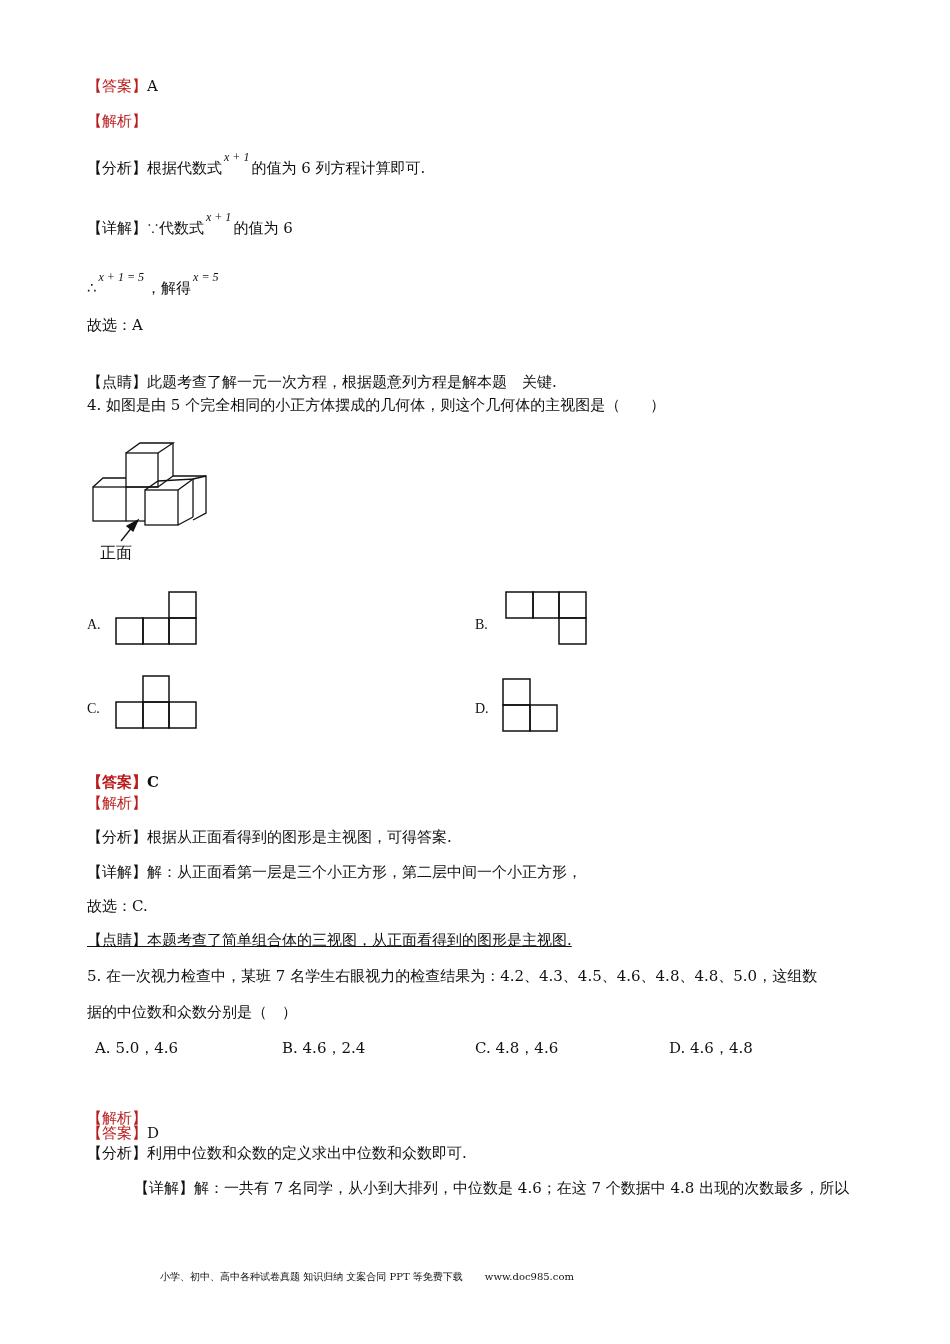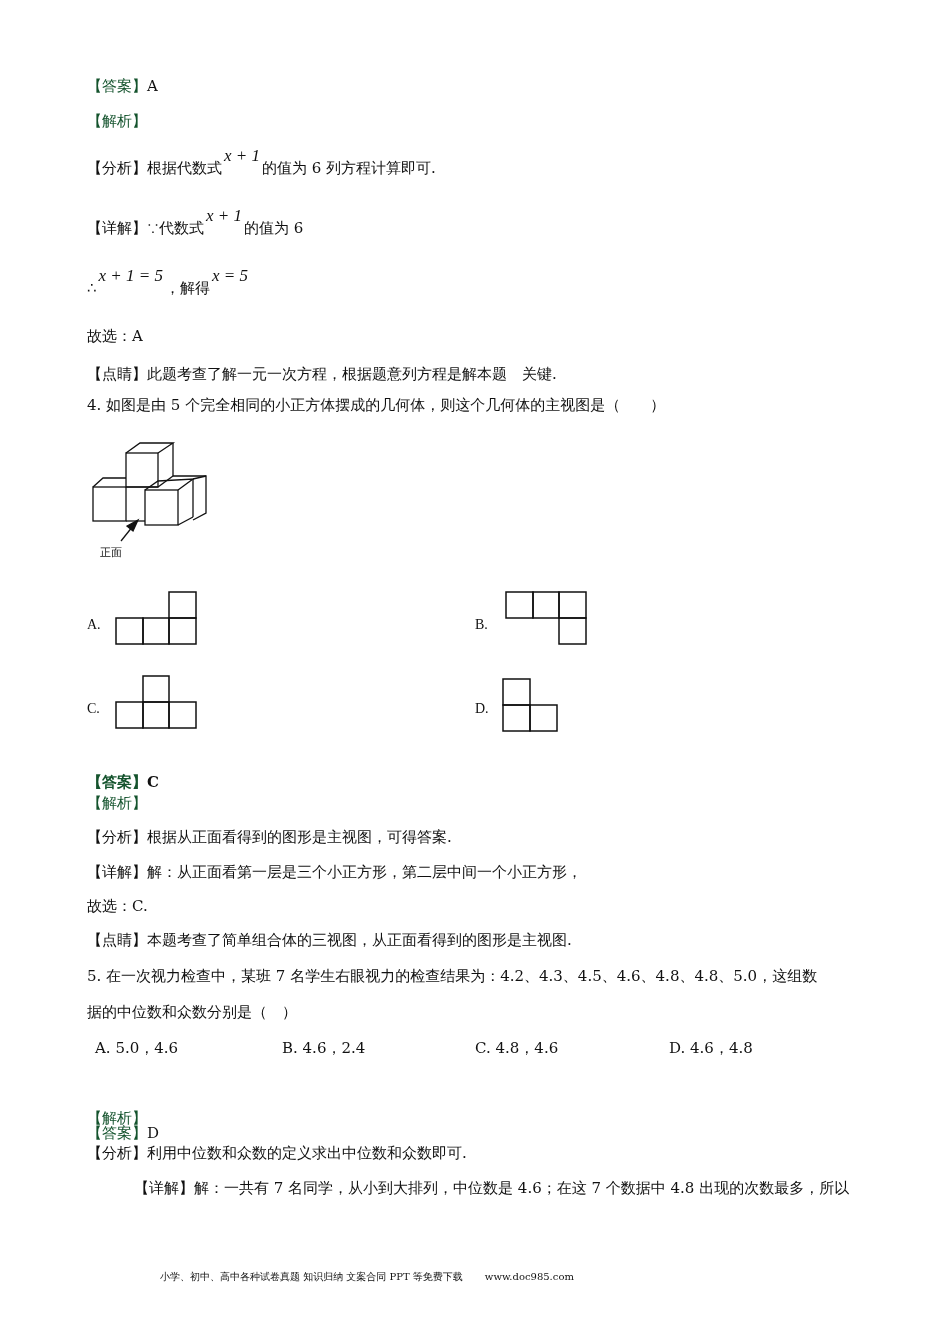--- a/index.html
+++ b/index.html
@@ -1,20 +1,20 @@
 <!DOCTYPE html>
 <html><head>
 <meta charset="utf-8">
 <style>
   html, body { margin:0; padding:0; background:#fff; }
   body { width:950px; height:1344px; position:relative; overflow:hidden;
          font-family:"DejaVu Serif", "Liberation Serif", serif; color:#111; font-size:15px; }
   .line { position:absolute; left:87px; white-space:nowrap; line-height:20px; }
-  .blue { color:#14532d; }
-  .math { font-family:"Liberation Serif", "DejaVu Serif", serif; font-style:italic; font-size:17px; position:relative; top:-12px; padding:0 2px; }
+  .blue { color:#b91c1c; }
+  .math { font-family:"Liberation Serif", "DejaVu Serif", serif; font-style:italic; font-size:12px; position:relative; top:-12px; padding:0 2px; }
   .opt-label { position:absolute; font-size:14px; font-family:"Liberation Serif", serif; }
   svg.shape { position:absolute; }
   .footer { position:absolute; top:1270px; left:160px; font-size:10px; white-space:nowrap; }
   .footer .url { margin-left:22px; }
 </style>
 </head>
 <body>
 
 <div class="line" style="top:76px;">
   <span class="blue">【答案】</span><span>A</span>
@@ -24,22 +24,22 @@
 </div>
 <div class="line" style="top:158px;">
   <span>【分析】</span><span>根据代数式</span><span class="math">x + 1</span><span>的值为 6 列方程计算即可.</span>
 </div>
 <div class="line" style="top:218px;">
   <span>【详解】</span><span>∵代数式</span><span class="math">x + 1</span><span>的值为 6</span>
 </div>
 <div class="line" style="top:278px;">
   <span>∴</span><span class="math">x + 1 = 5</span><span>，解得</span><span class="math">x = 5</span>
 </div>
-<div class="line" style="top:326px;text-align:center;">故选：A</div>
-<div class="line" style="top:364px;">
+<div class="line" style="top:315px;text-align:center;">故选：A</div>
+<div class="line" style="top:372px;">
   <span>【点睛】</span><span>此题考查了解一元一次方程，根据题意列方程是解本题　关键.</span>
 </div>
 
 <div class="line" style="top:395px;">4. 如图是由 5 个完全相同的小正方体摆成的几何体，则这个几何体的主视图是（　　）</div>
 
 <svg class="shape" style="left:85px;top:438px;" width="130" height="130" viewBox="0 0 130 130">
   <g fill="none" stroke="#111" stroke-width="1.3">
 
     <rect x="41" y="15" width="32" height="34"></rect>
     <polyline points="41,15 55,5 88,5 73,15"></polyline>
@@ -57,21 +57,21 @@
 
     <rect x="60" y="52" width="33" height="35"></rect>
     <polyline points="60,52 73,43 108,41 93,52"></polyline>
     <line x1="108" y1="41" x2="108" y2="79"></line>
     <line x1="108" y1="79" x2="93" y2="87"></line>
 
     <line x1="36" y1="103" x2="48" y2="88"></line>
     <polygon points="53,82 42,88 48,93" fill="#111"></polygon>
   </g>
 </svg>
-<div class="line" style="top:543px; left:100px; font-family:Liberation Mono, monospace; font-size:11px;">正面</div>
+<div class="line" style="top:543px; left:100px; font-family:Liberation Sans, sans-serif; font-size:16px;">正面</div>
 
 <div class="opt-label" style="top:617px;left:87px;">A.</div>
 <svg class="shape" style="left:115px;top:590px;" width="84" height="56">
   <g fill="none" stroke="#111" stroke-width="1.5">
     <rect x="1" y="28" width="27" height="26"></rect>
       <rect x="28" y="28" width="26" height="26"></rect>
       <rect x="54" y="28" width="27" height="26"></rect>
       <rect x="54" y="2" width="27" height="26"></rect>
   </g>
 </svg>
@@ -111,21 +111,21 @@
 <div class="line" style="top:793px;">
   <span class="blue">【解析】</span>
 </div>
 <div class="line" style="top:827px;">
   <span>【分析】</span><span>根据从正面看得到的图形是主视图，可得答案.</span>
 </div>
 <div class="line" style="top:862px;">
   <span>【详解】</span><span>解：从正面看第一层是三个小正方形，第二层中间一个小正方形，</span>
 </div>
 <div class="line" style="top:896px;">故选：C.</div>
-<div class="line" style="top:930px;">
+<div class="line" style="top:930px;text-decoration:underline;">
   <span>【点睛】</span><span>本题考查了简单组合体的三视图，从正面看得到的图形是主视图.</span>
 </div>
 
 <div class="line" style="top:966px;">5. 在一次视力检查中，某班 7 名学生右眼视力的检查结果为：4.2、4.3、4.5、4.6、4.8、4.8、5.0，这组数</div>
 <div class="line" style="top:1002px;">据的中位数和众数分别是（　）</div>
 
 <div class="line" style="top:1038px;left:95px;"><span>A.</span> <span>5.0，4.6</span></div>
 <div class="line" style="top:1038px;left:282px;"><span>B.</span> <span>4.6，2.4</span></div>
 <div class="line" style="top:1038px;left:475px;"><span>C.</span> <span>4.8，4.6</span></div>
 <div class="line" style="top:1038px;left:669px;"><span>D.</span> <span>4.6，4.8</span></div>

